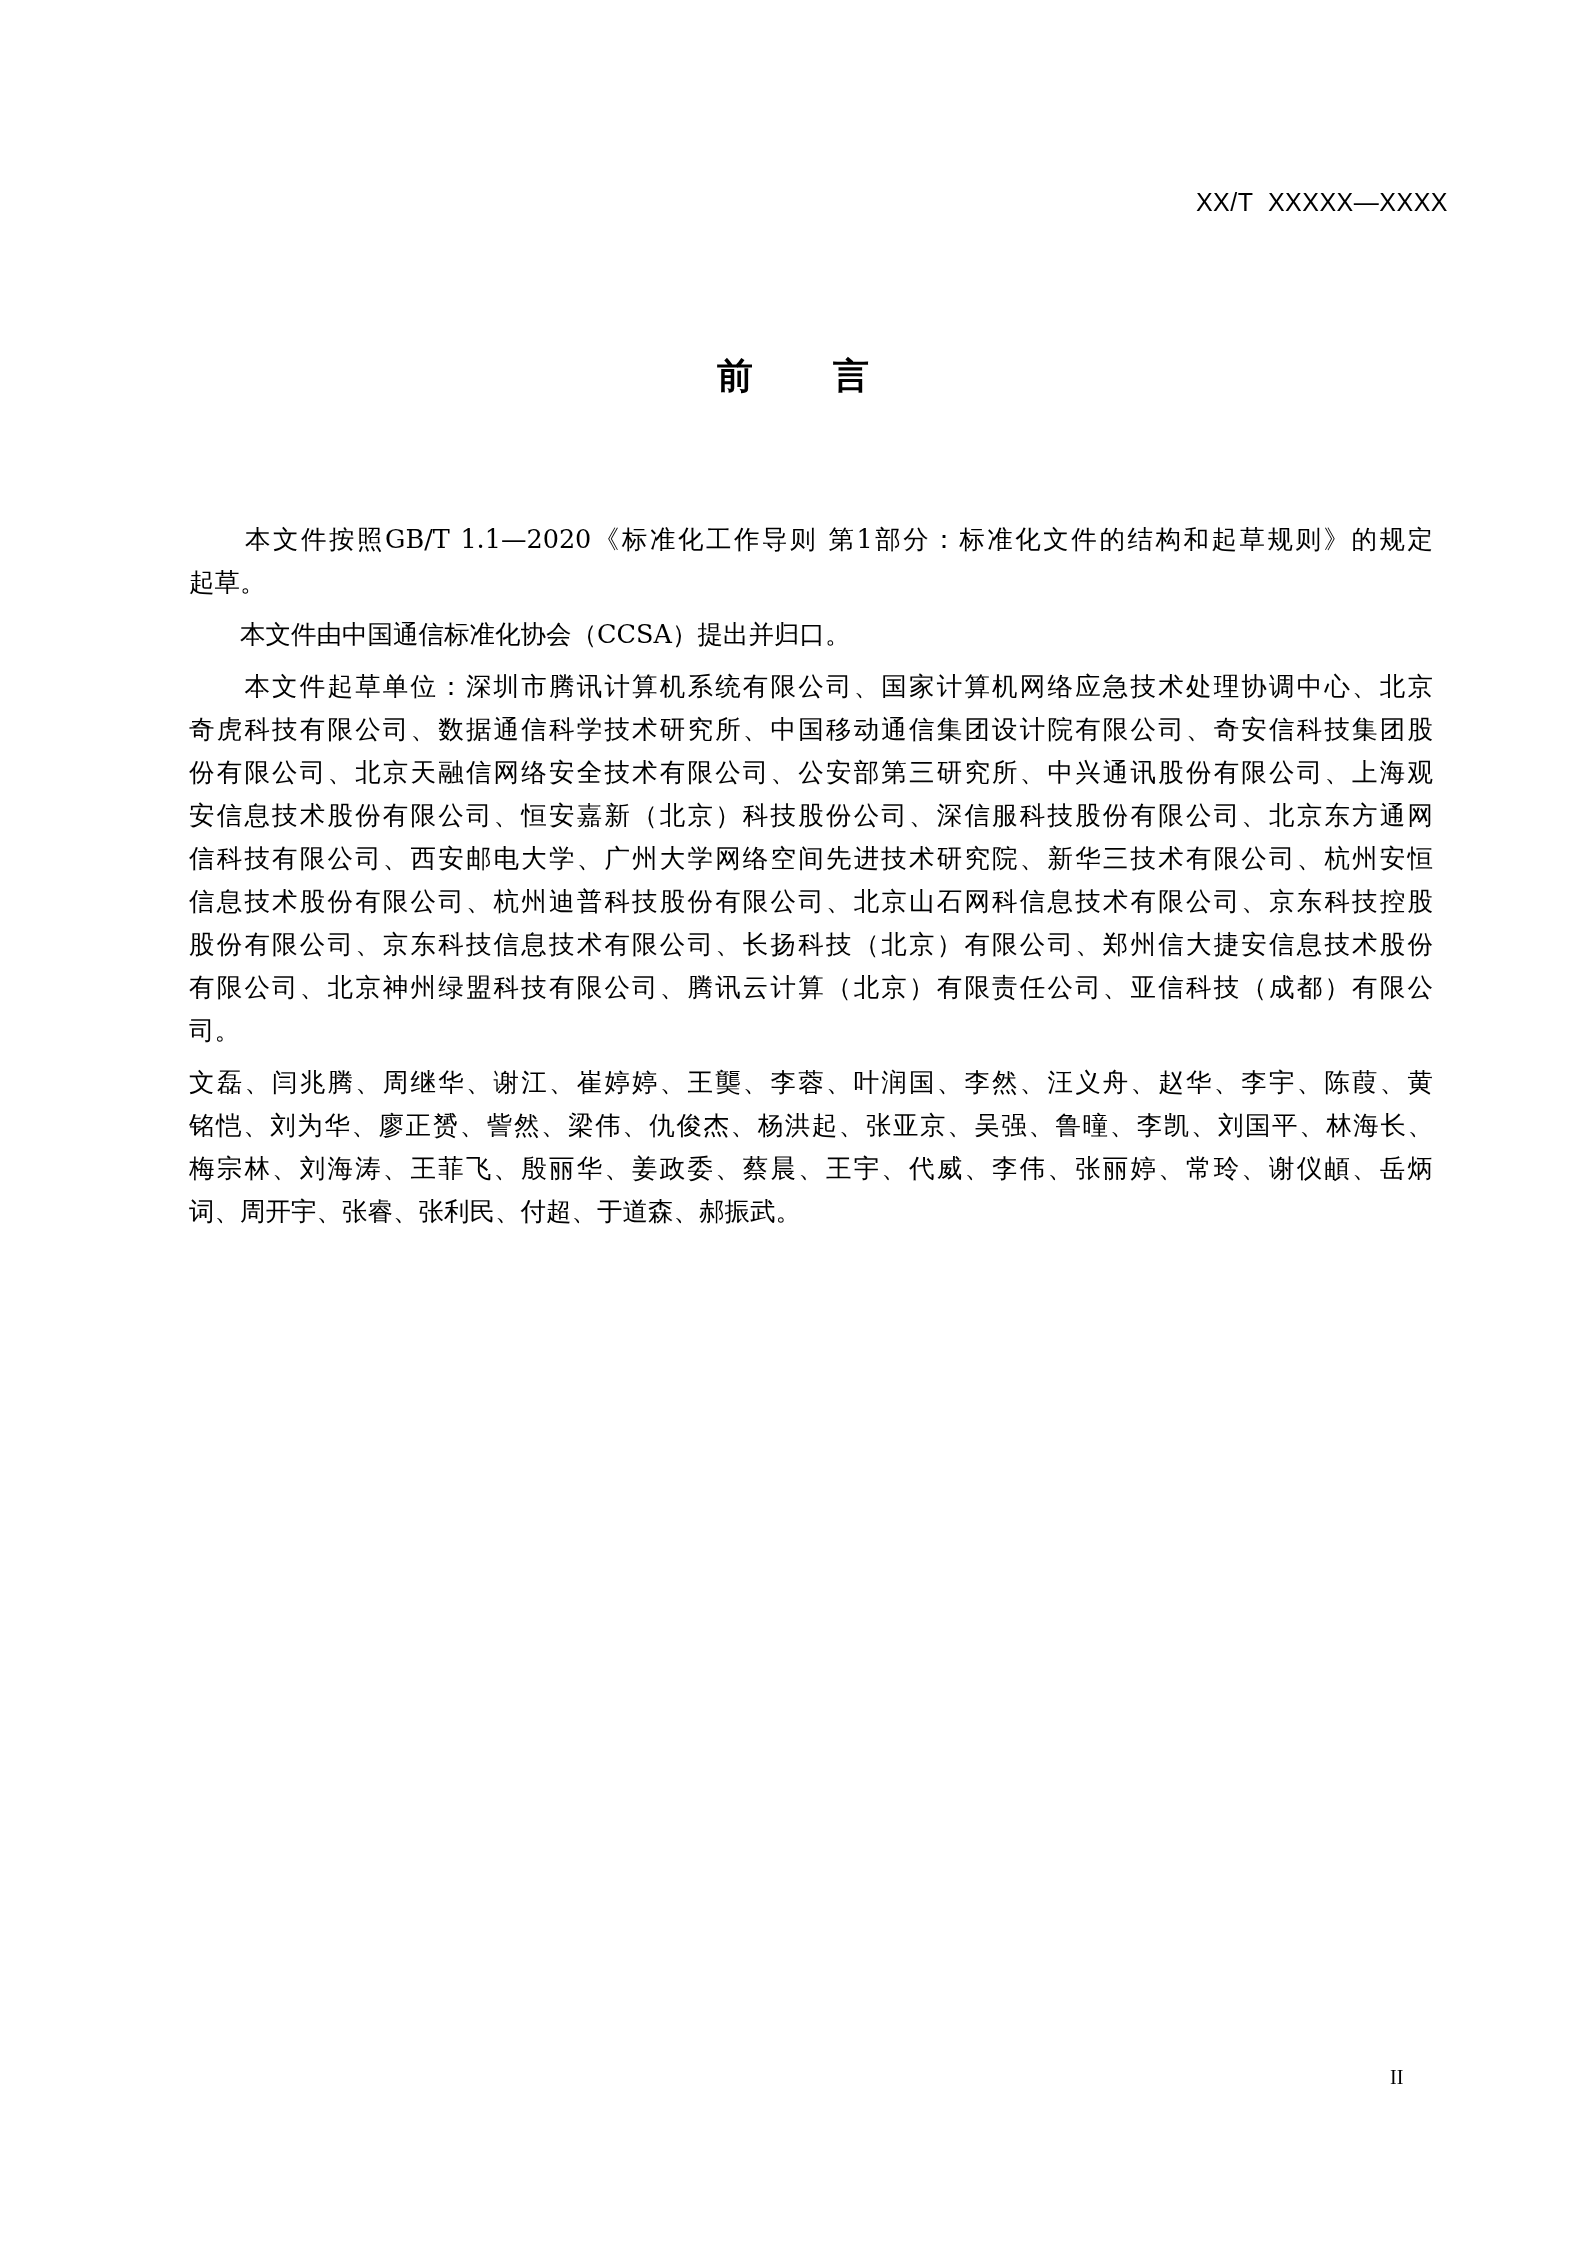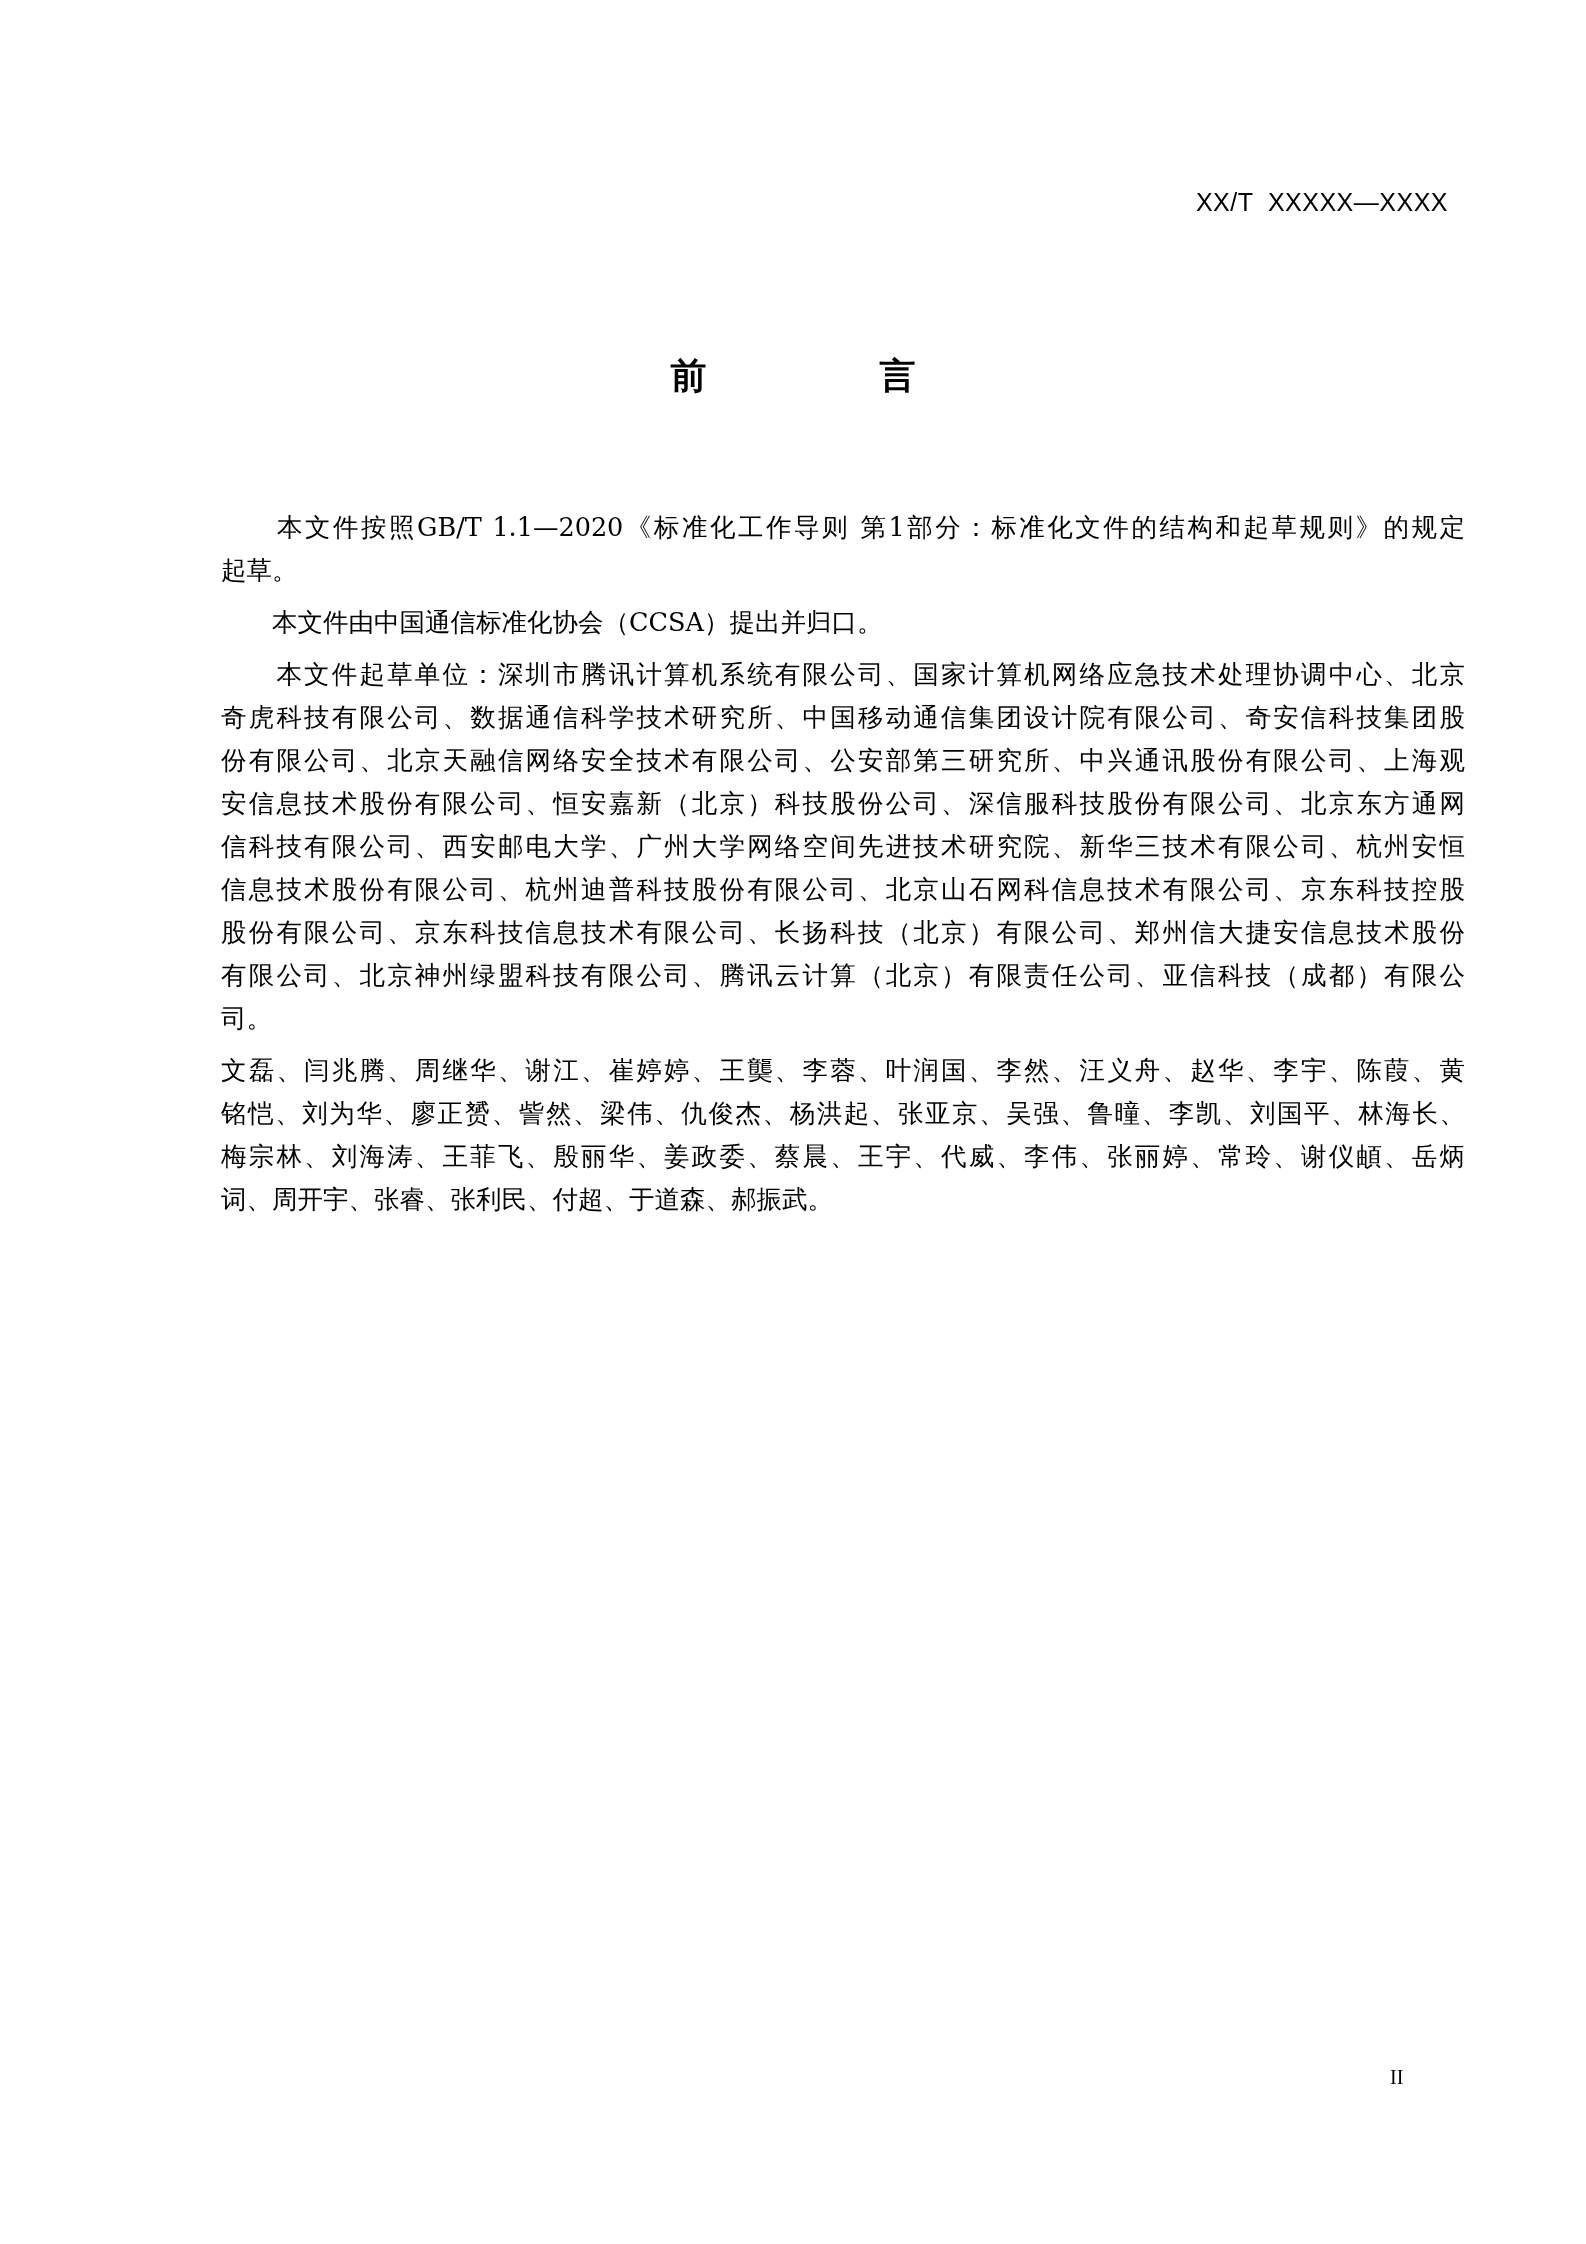--- a/index.html
+++ b/index.html
@@ -23,33 +23,32 @@
       font-size: 25px;
       letter-spacing: 0.5px;
       white-space: pre;
     }
     .title {
       position: absolute;
       top: 352px;
       left: 0;
       width: 1586px;
       text-align: center;
-      font-family: Liberation Mono, monospace;
+      font-family: Liberation Sans, sans-serif;
       font-weight: bold;
       font-size: 36px;
       white-space: pre;
     }
     .body-text {
       position: absolute;
-      top: 506px;
+      top: 518px;
       left: 189px;
       width: 1244px;
       font-size: 25.5px;
       line-height: 43px;
-      margin-left: 32px;
     }
     .line {
       display: block;
       white-space: nowrap;
       height: 43px;
       text-align: justify;
       text-align-last: justify;
     }
     .line.last {
       text-align-last: left;

